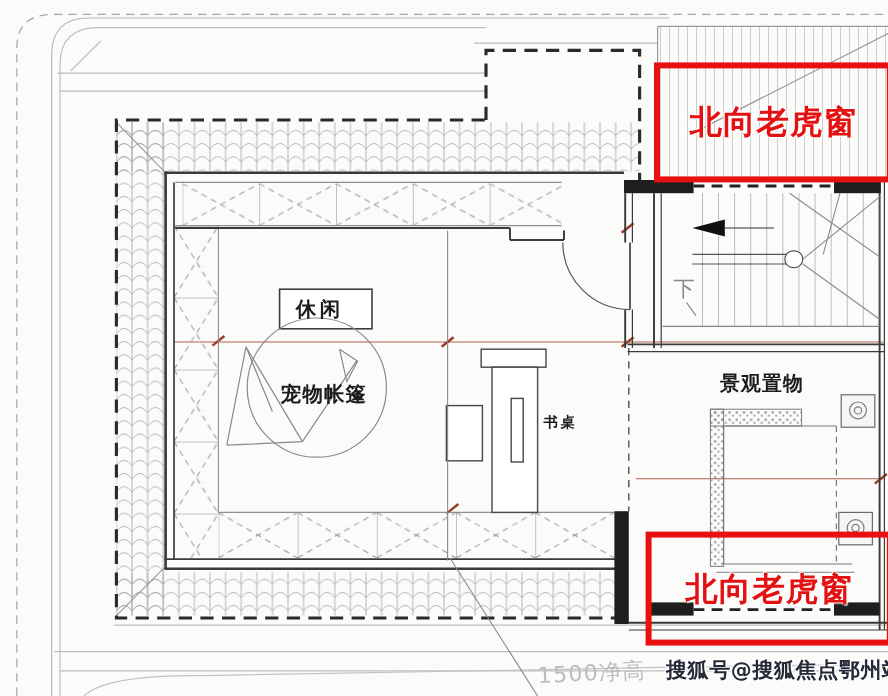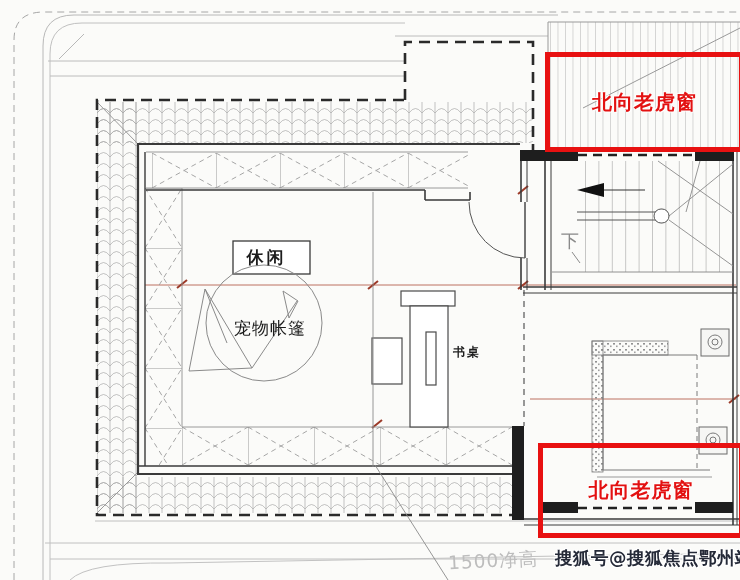--- a/index.html
+++ b/index.html
@@ -4,29 +4,29 @@
 <style>
   html,body{margin:0;padding:0;background:#e9e9e9;}
   .stage{
     position:relative;width:740px;height:580px;overflow:hidden;
     background:#fbfbf9;font-family:"DejaVu Sans",sans-serif;
   }
   .stage svg{position:absolute;left:0;top:0;}
   .lbl{position:absolute;color:#1c1c1c;white-space:nowrap;}
   .lbl-leisure{left:233px;top:241px;width:67px;height:33px;display:flex;align-items:center;justify-content:center;
     font-size:17px;font-weight:600;letter-spacing:3px;}
-  .lbl-pet{left:218px;top:317px;width:104px;text-align:center;font-size:17px;font-weight:400;letter-spacing:1px;}
+  .lbl-pet{left:218px;top:317px;width:104px;text-align:center;font-size:17px;font-weight:700;letter-spacing:1px;}
   .lbl-desk{left:438px;top:344px;width:58px;text-align:center;font-size:12px;font-weight:700;letter-spacing:2px;}
   .lbl-storage{left:588px;top:309px;width:94px;text-align:center;font-size:16.5px;font-weight:700;letter-spacing:1px;}
   .lbl-down{left:561px;top:229px;font-size:18px;color:#8a8a8a;font-weight:400;}
   .redbox{position:absolute;border:5px solid #e81111;display:flex;align-items:center;justify-content:center;
     background:transparent;box-sizing:border-box;}
   .redbox-north{left:545px;top:52px;width:199px;height:100px;}
   .redbox-south{left:538px;top:443px;width:206px;height:95px;}
-  .redbox .redtxt{font-size:20px;font-weight:800;color:#e31111;letter-spacing:1px;
+  .redbox .redtxt{font-size:27px;font-weight:800;color:#e31111;letter-spacing:1px;
     text-shadow:0 0 2px #fff,1px 1px 1px #fff,-1px -1px 1px #fff;}
   .height-note{left:448px;top:548px;font-size:18.5px;color:#bdbdbd;font-weight:500;letter-spacing:1px;
     transform:rotate(-3deg);}
   .watermark{left:555px;top:546px;font-size:17.5px;font-weight:700;color:#252a38;letter-spacing:0.5px;
     text-shadow:1px 1px 0 #fff,-1px -1px 0 #fff,1px -1px 0 #fff,-1px 1px 0 #fff,0 0 3px #fff;}
 </style>
 </head>
 <body>
 
 <div class="stage">
@@ -178,20 +178,21 @@
       <rect x="512" y="426" width="12" height="94" fill="#1e1e1e"></rect>
       <rect x="542" y="502" width="36" height="11" fill="#1e1e1e"></rect>
       <rect x="695" y="502" width="38" height="11" fill="#1e1e1e"></rect>
       <path d="M578,508 H695" stroke="#222" stroke-width="2.4" stroke-dasharray="9,6" fill="none"></path>
     </g>
   </svg>
 
   <div class="lbl lbl-leisure">休闲</div>
   <div class="lbl lbl-pet">宠物帐篷</div>
   <div class="lbl lbl-desk">书桌</div>
+  <div class="lbl lbl-storage">景观置物</div>
   <div class="lbl lbl-down">下</div>
 
   <div class="redbox redbox-north">
     <span class="redtxt">北向老虎窗</span>
   </div>
   <div class="redbox redbox-south">
     <span class="redtxt">北向老虎窗</span>
   </div>
 
   <div class="lbl height-note">1500净高</div>

